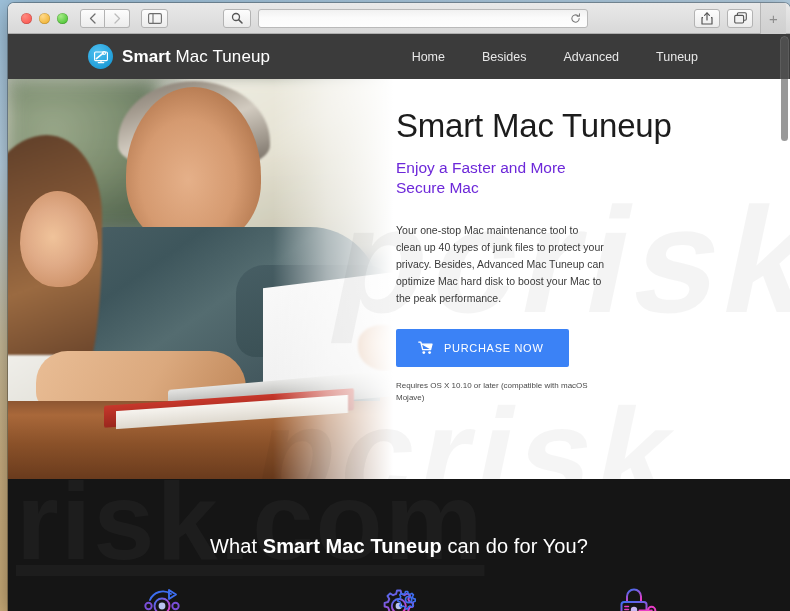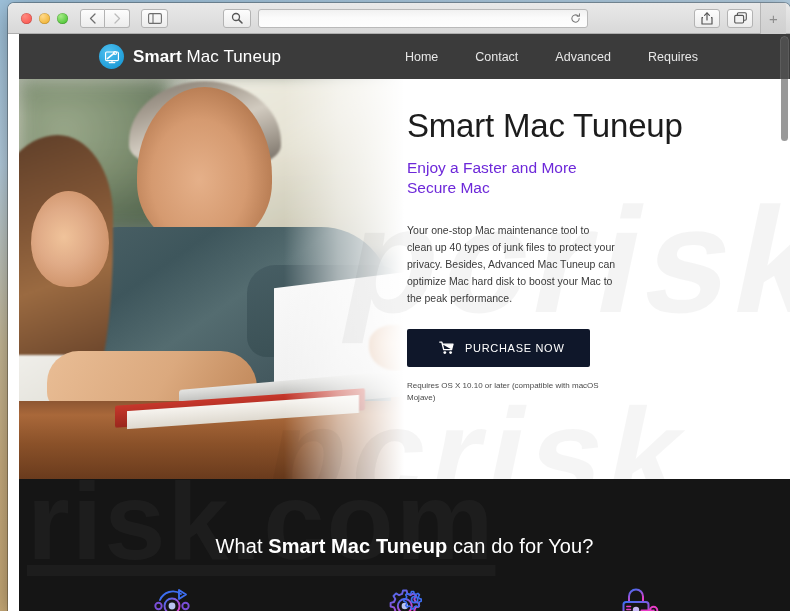--- a/index.html
+++ b/index.html
@@ -119,21 +119,20 @@
     margin-right: -6px;
     box-sizing: border-box;
   }
 
   
   #viewport {
     position: relative;
     flex: 1;
     background: #ffffff;
     overflow: hidden;
-    margin-left: 11px;
   }
 
   
   #site-header {
     position: relative;
     height: 45px;
     background: #3b3b3b;
     display: flex;
     align-items: center;
     z-index: 5;
@@ -363,25 +362,25 @@
     font-size: 10.5px;
     line-height: 17px;
     color: #3a3a3a;
     margin: 0 0 22px 0;
     max-width: 210px;
   }
   #purchase-now {
     display: inline-flex;
     align-items: center;
     gap: 11px;
-    background: #0f172a;
+    background: #3b82f6;
     color: #ffffff;
     font-size: 11px;
     letter-spacing: 0.7px;
-    padding: 12px 26px 12px 32px;
+    padding: 12px 26px 12px 22px;
     border: none;
     border-radius: 2px;
     font-family: "Liberation Sans", sans-serif;
   }
   #requirements {
     font-size: 8px;
     line-height: 12px;
     color: #4a4a4a;
     margin-top: 13px;
     max-width: 198px;
@@ -529,23 +528,23 @@
               <line x1="8" y1="11.6" x2="8" y2="13.6" stroke="#ffffff" stroke-width="1.15"></line>
               <line x1="3.4" y1="9.6" x2="10.2" y2="4.2" stroke="#ffffff" stroke-width="1.6" stroke-linecap="round"></line>
               <circle cx="11" cy="4" r="1.5" fill="none" stroke="#ffffff" stroke-width="1.1"></circle>
             </svg>
           </div>
           <div id="brand-text"><span class="b">Smart</span><span> Mac Tuneup</span></div>
         </div>
 
         <div id="site-nav">
           <a class="nav-link">Home</a>
-          <a class="nav-link">Contact</a>
+          <a class="nav-link">Besides</a>
           <a class="nav-link">Advanced</a>
-          <a class="nav-link">Requires</a>
+          <a class="nav-link">Tuneup</a>
         </div>
       </div>
 
       <div id="hero">
 
         <div id="hero-photo">
           <div id="photo-bg-window"></div>
           <div id="photo-foliage"></div>
           <div id="man-hair"></div>
           <div id="man-head"></div>

